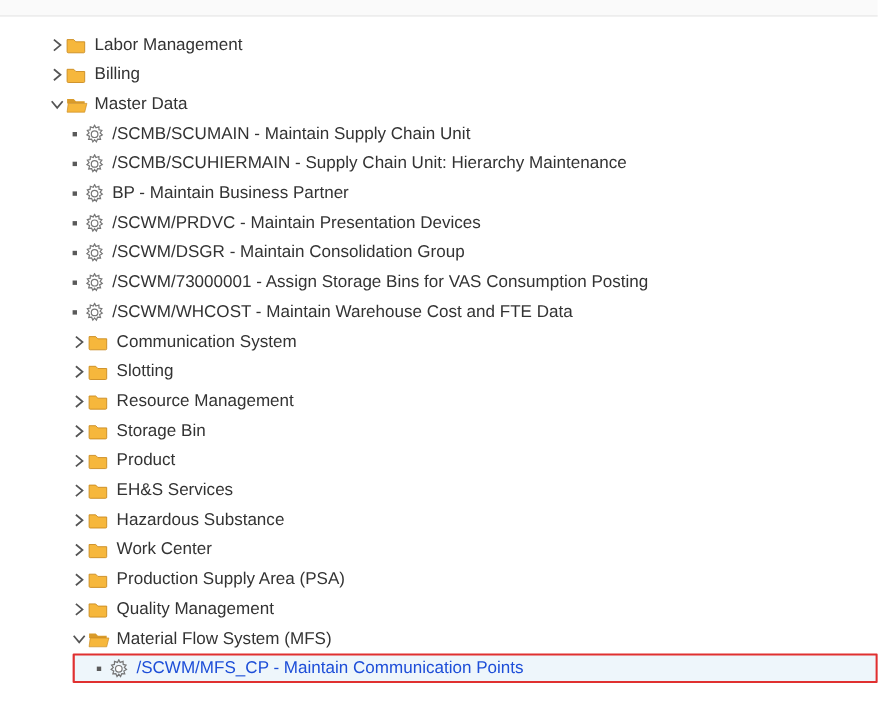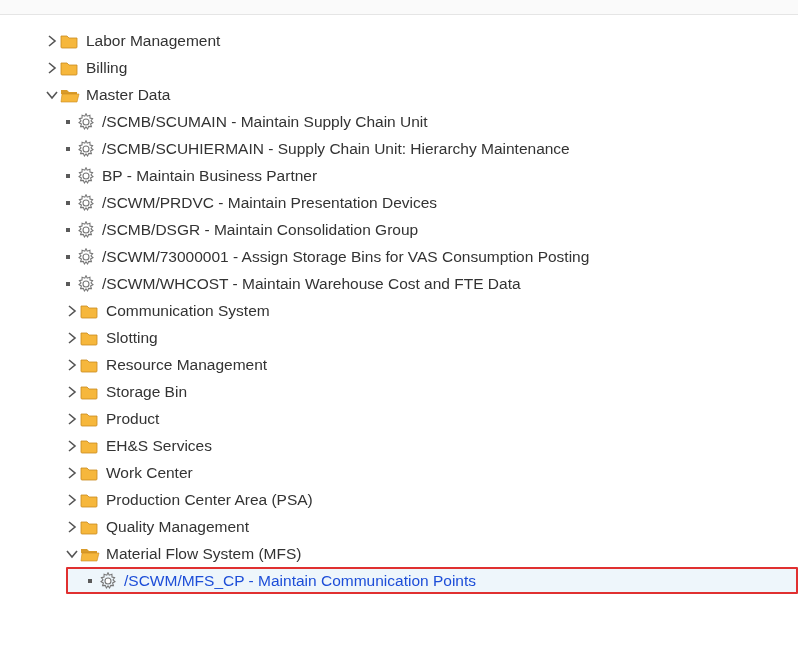--- a/index.html
+++ b/index.html
@@ -210,21 +210,21 @@
     <span class="label">/SCWM/PRDVC - Maintain Presentation Devices</span>
   </div>
   <div class="row">
     <span class="indent" style="width:60px"></span>
     <span class="bullet"></span>
     <span class="gear">
         <svg width="18" height="18">
           <use href="#gear-shape"></use>
         </svg>
       </span>
-    <span class="label">/SCMB/DSGR - Maintain Consolidation Group</span>
+    <span class="label">/SCWM/DSGR - Maintain Consolidation Group</span>
   </div>
   <div class="row">
     <span class="indent" style="width:60px"></span>
     <span class="bullet"></span>
     <span class="gear">
         <svg width="18" height="18">
           <use href="#gear-shape"></use>
         </svg>
       </span>
     <span class="label">/SCWM/73000001 - Assign Storage Bins for VAS Consumption Posting</span>
@@ -329,35 +329,49 @@
     <span class="arrow">
         <svg width="12" height="12">
           <use href="#arr-right"></use>
         </svg>
       </span>
     <span class="folder">
         <svg width="20" height="16">
           <use href="#folder-closed"></use>
         </svg>
       </span>
+    <span class="label">Hazardous Substance</span>
+  </div>
+  <div class="row">
+    <span class="indent" style="width:64px"></span>
+    <span class="arrow">
+        <svg width="12" height="12">
+          <use href="#arr-right"></use>
+        </svg>
+      </span>
+    <span class="folder">
+        <svg width="20" height="16">
+          <use href="#folder-closed"></use>
+        </svg>
+      </span>
     <span class="label">Work Center</span>
   </div>
   <div class="row">
     <span class="indent" style="width:64px"></span>
     <span class="arrow">
         <svg width="12" height="12">
           <use href="#arr-right"></use>
         </svg>
       </span>
     <span class="folder">
         <svg width="20" height="16">
           <use href="#folder-closed"></use>
         </svg>
       </span>
-    <span class="label">Production Center Area (PSA)</span>
+    <span class="label">Production Supply Area (PSA)</span>
   </div>
   <div class="row">
     <span class="indent" style="width:64px"></span>
     <span class="arrow">
         <svg width="12" height="12">
           <use href="#arr-right"></use>
         </svg>
       </span>
     <span class="folder">
         <svg width="20" height="16">

